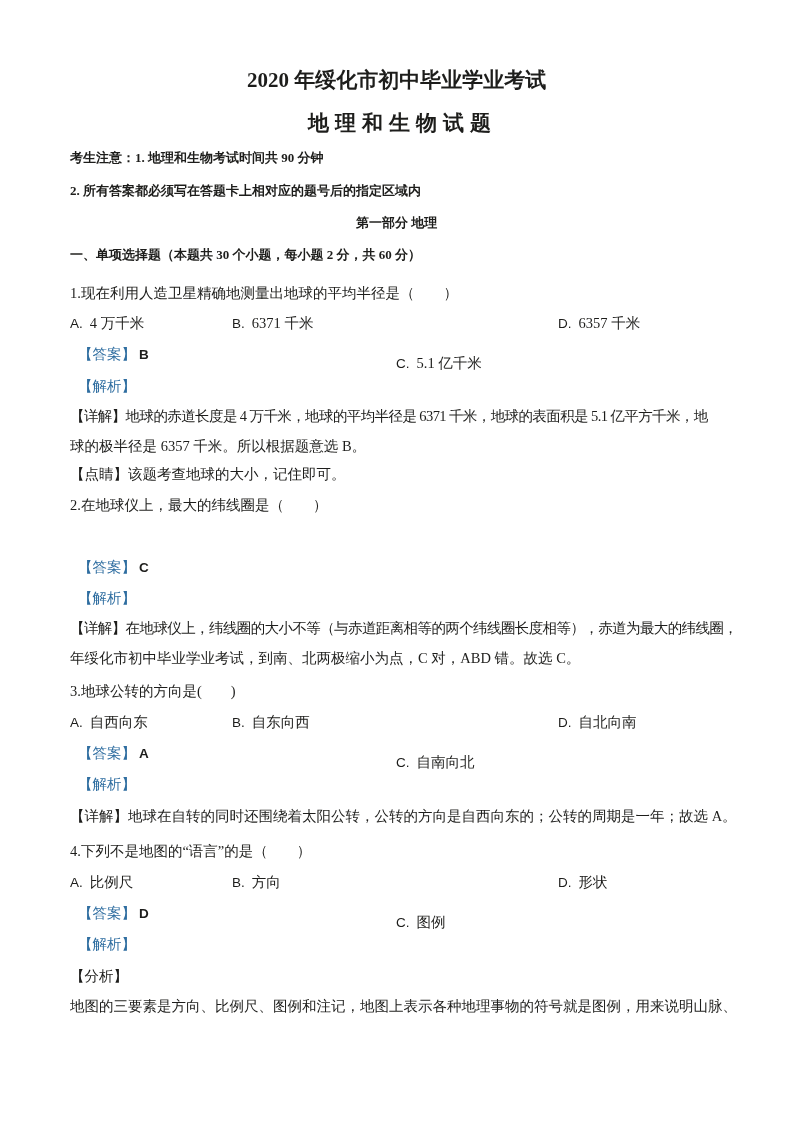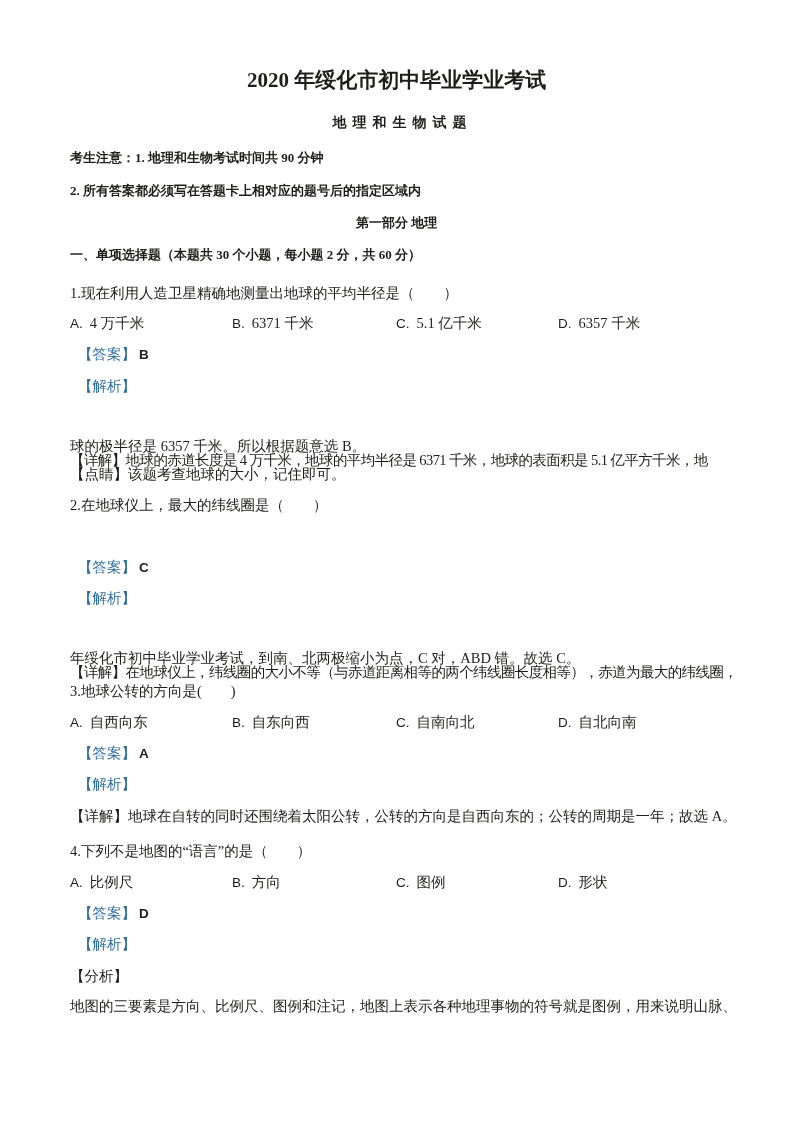--- a/index.html
+++ b/index.html
@@ -13,26 +13,26 @@
     text-decoration:underline;
   }
   .ln{
     position:absolute;left:70px;right:60px;
     font-size:14.5px;line-height:20px;height:20px;
     white-space:nowrap;
   }
   .center{text-align:center;left:0;right:0;}
   .bold{font-weight:700;}
   .t1{font-size:21px;line-height:28px;height:28px;}
-  .t2{font-size:14px;line-height:28px;height:28px;letter-spacing:6px;padding-left:12px;}
+  .t2{font-size:21px;line-height:28px;height:28px;letter-spacing:6px;padding-left:12px;}
   .hd{font-size:13px;line-height:22px;height:22px;font-weight:700;}
   .blue{color:#2E6DA0;margin-left:8px;}
-  .tight{letter-spacing:-0.6px;margin-top:44px;}
+  .tight{letter-spacing:-0.6px;}
   .opt{position:absolute;top:0;white-space:nowrap;}
-  .o1{left:0;} .o2{left:162px;} .o3{left:326px;} .o4{left:488px;}
+  .o1{left:0;} .o2{left:162px;} .o3{left:326px;margin-top:40px;} .o4{left:488px;}
   .letter{font-family:"Liberation Sans","DejaVu Sans",sans-serif;font-size:13.5px;margin-right:7px;}
   .ansletter{font-family:"Liberation Sans","DejaVu Sans",sans-serif;font-size:13.5px;font-weight:600;margin-left:3px;}
 </style>
 </head>
 <body>
 
 <div class="page">
 
   <div class="ln center bold t1" style="top:66px">2020 年绥化市初中毕业学业考试</div>
   <div class="ln center bold t2" style="top:109px">地理和生物试题</div>

